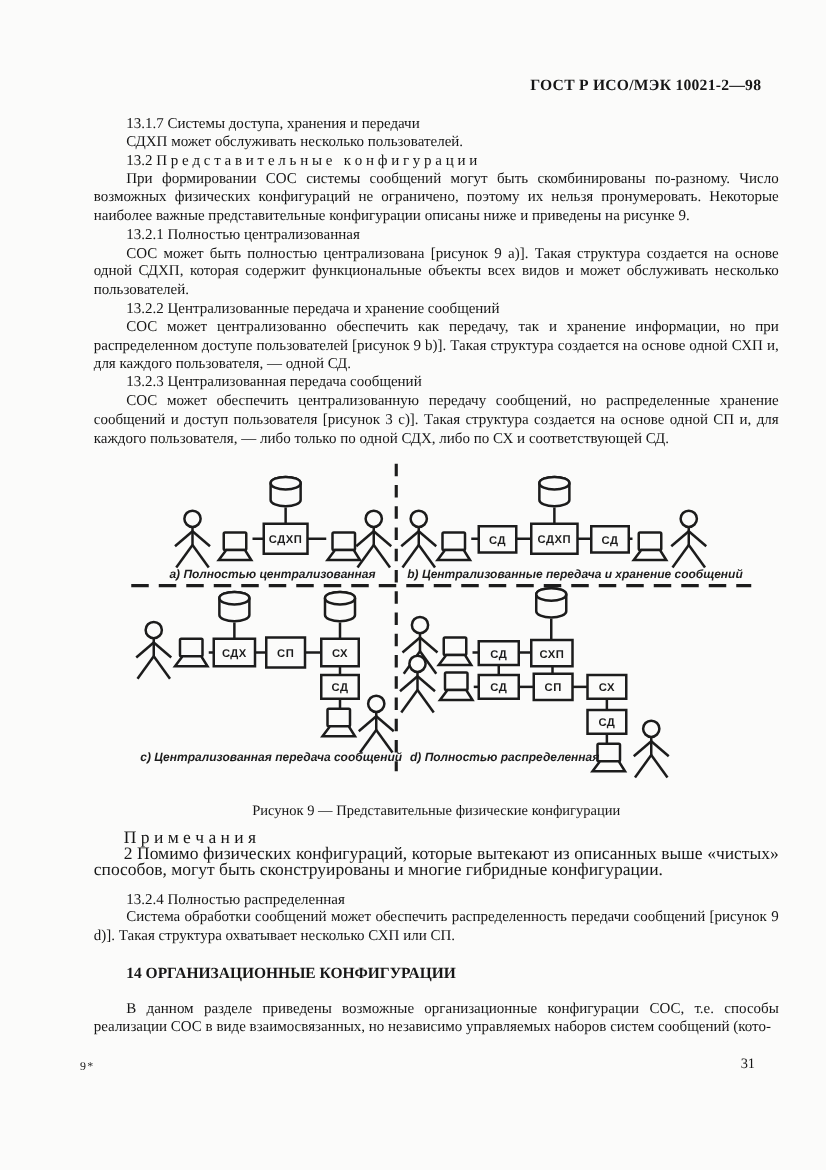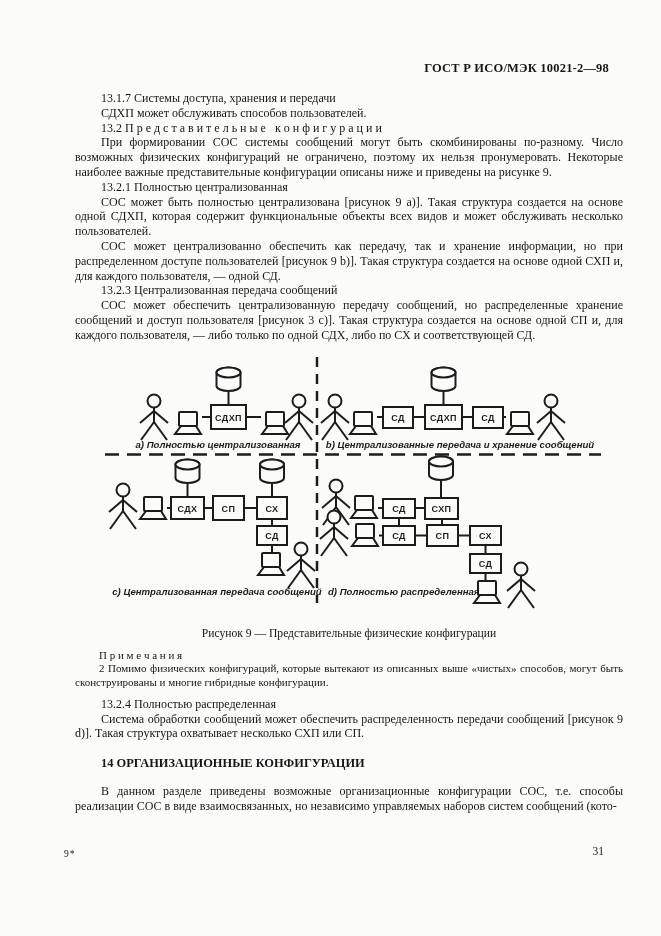--- a/index.html
+++ b/index.html
@@ -20,21 +20,21 @@
     position:absolute;top:91px;left:75px;width:548px;
     font-size:12px;line-height:14.8px;text-align:justify;
   }
   .content p{margin:0;text-indent:26px;}
   .spaced{white-space:pre-wrap;text-align:left;}
   .figure-wrap{margin:12px 0 0 18px;}
   .fig-caption{
     text-align:center;text-indent:0 !important;
     font-size:11.6px;margin-top:3px !important;
   }
-  .notes{font-size:11px;line-height:13.2px;margin-top:7px;}
+  .notes{font-size:14px;line-height:13.2px;margin-top:7px;}
   .notes p{text-indent:24px;}
   .sec14{
     font-weight:bold;font-size:12.4px;
     margin:15px 0 13px 0 !important;text-align:left;
   }
   .footer-sig{position:absolute;left:64px;top:849px;font-size:9.5px;letter-spacing:1px;}
   .footer-page{position:absolute;right:57px;top:845px;font-size:11.5px;}
   svg .ink{stroke:#1c1c1c;fill:none;stroke-width:2;}
   svg .fillw{fill:#fbfbfa;}
   svg text{fill:#1c1c1c;}
@@ -50,25 +50,26 @@
 </style>
 </head>
 <body>
 
 <div class="page">
 
   <div class="doc-header">ГОСТ Р ИСО/МЭК 10021-2—98</div>
 
   <div class="content">
     <p>13.1.7 Системы доступа, хранения и передачи</p>
-    <p>СДХП может обслуживать способов пользователей.</p>
+    <p>СДХП может обслуживать несколько пользователей.</p>
     <p class="spaced">13.2 П р е д с т а в и т е л ь н ы е   к о н ф и г у р а ц и и</p>
     <p>При формировании СОС системы сообщений могут быть скомбинированы по-разному. Число возможных физических конфигураций не ограничено, поэтому их нельзя пронумеровать. Некоторые наиболее важные представительные конфигурации описаны ниже и приведены на рисунке 9.</p>
     <p>13.2.1 Полностью централизованная</p>
     <p>СОС может быть полностью централизована [рисунок 9 а)]. Такая структура создается на основе одной СДХП, которая содержит функциональные объекты всех видов и может обслуживать несколько пользователей.</p>
+    <p>13.2.2 Централизованные передача и хранение сообщений</p>
     <p>СОС может централизованно обеспечить как передачу, так и хранение информации, но при распределенном доступе пользователей [рисунок 9 b)]. Такая структура создается на основе одной СХП и, для каждого пользователя, — одной СД.</p>
     <p>13.2.3 Централизованная передача сообщений</p>
     <p>СОС может обеспечить централизованную передачу сообщений, но распределенные хранение сообщений и доступ пользователя [рисунок 3 с)]. Такая структура создается на основе одной СП и, для каждого пользователя, — либо только по одной СДХ, либо по СХ и соответствующей СД.</p>
 
     <div class="figure-wrap">
       <svg width="522" height="266" viewBox="0 0 522 266">
         <defs>
           <g id="person">
             <circle class="ink fillw" cx="17" cy="7" r="6.5"></circle>
             <line class="ink" x1="17" y1="13.5" x2="17" y2="28"></line>

